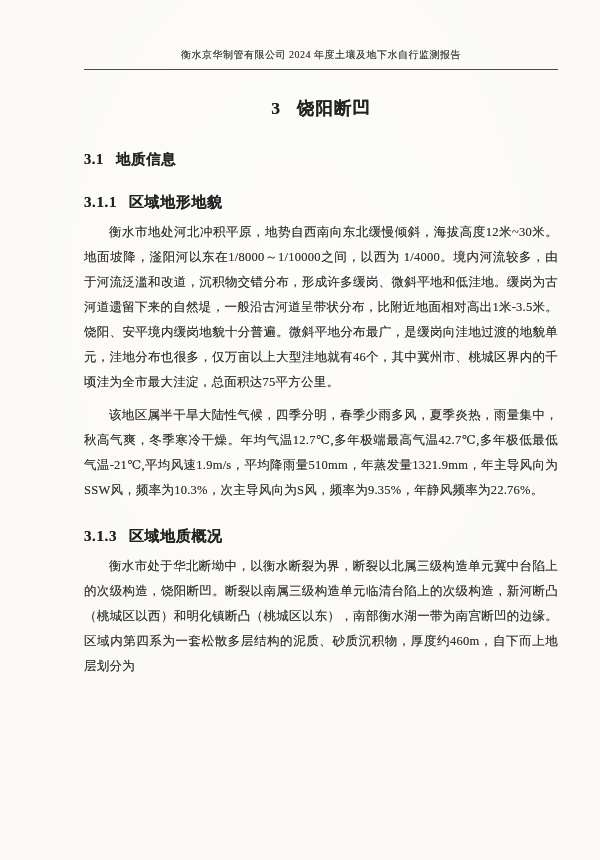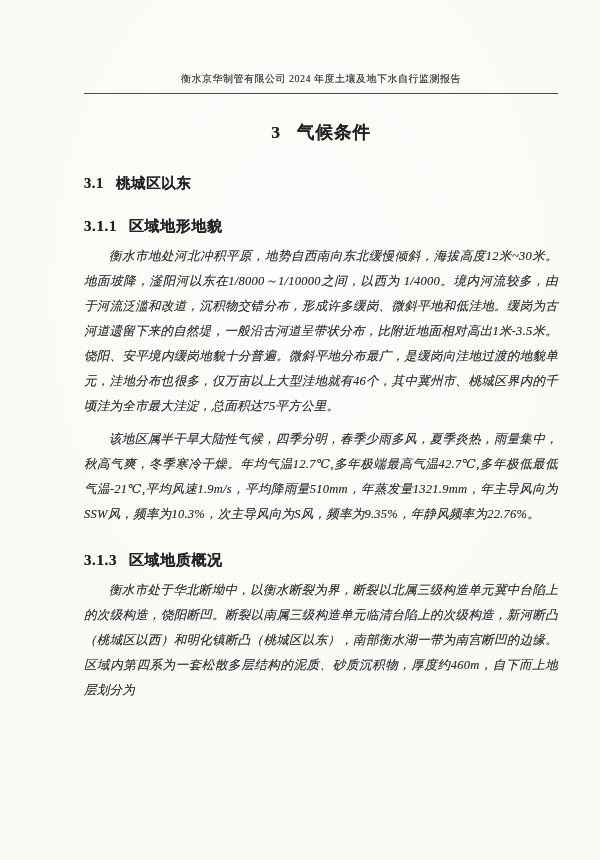--- a/index.html
+++ b/index.html
@@ -8,21 +8,21 @@
     width: 600px;
     height: 860px;
     background: #fbfaf6;
     font-family: "Liberation Serif", "DejaVu Serif", serif;
   }
   .page {
     position: relative;
     box-sizing: border-box;
     width: 600px;
     height: 727px;
-    padding: 72px 42px 0 84px;
+    padding: 48px 42px 0 84px;
     background:
       radial-gradient(ellipse at 50% 40%, rgba(255,255,255,0.6) 0%, rgba(0,0,0,0) 70%),
       #fbfaf6;
     color: #2e2e2e;
     overflow: hidden;
   }
   .running-header {
     text-align: center;
     font-size: 10px;
     letter-spacing: 0.5px;
@@ -60,46 +60,45 @@
   .sec-heading .num, .sub-heading .num { margin-right: 12px; margin-top: 31px; }
   p.body-para {
     margin: 8px 0 0 0;
     font-size: 12.5px;
     line-height: 25px;
     letter-spacing: 0.25px;
     text-align: justify;
     text-indent: 2em;
     color: #303030;
     text-shadow: 0 0 0.5px rgba(80,80,80,0.65);
-    font-style: italic;
   }
   .page-footer {
     position: absolute;
     left: 84px;
     right: 28px;
     top: 800px;
     text-align: center;
     font-size: 9px;
     color: #8895aa;
     letter-spacing: 1px;
   }
 </style>
 </head>
 <body>
 
 <div class="page">
 
   <div class="running-header">衡水京华制管有限公司 2024 年度土壤及地下水自行监测报告</div>
 
   <div class="chapter-title">
-    <span class="num">3</span><span>气候条件</span>
+    <span class="num">3</span><span>饶阳断凹</span>
   </div>
 
   <div class="sec-heading">
-    <span class="num">3.1</span><span>桃城区以东</span>
+    <span class="num">3.1</span><span>地质信息</span>
   </div>
 
   <div class="sub-heading">
     <span class="num">3.1.1</span><span>区域地形地貌</span>
   </div>
   <p class="body-para">衡水市地处河北冲积平原，地势自西南向东北缓慢倾斜，海拔高度12米~30米。地面坡降，滏阳河以东在1/8000～1/10000之间，以西为 1/4000。境内河流较多，由于河流泛滥和改道，沉积物交错分布，形成许多缓岗、微斜平地和低洼地。缓岗为古河道遗留下来的自然堤，一般沿古河道呈带状分布，比附近地面相对高出1米-3.5米。饶阳、安平境内缓岗地貌十分普遍。微斜平地分布最广，是缓岗向洼地过渡的地貌单元，洼地分布也很多，仅万亩以上大型洼地就有46个，其中冀州市、桃城区界内的千顷洼为全市最大洼淀，总面积达75平方公里。</p>
 
   <p class="body-para">该地区属半干旱大陆性气候，四季分明，春季少雨多风，夏季炎热，雨量集中，秋高气爽，冬季寒冷干燥。年均气温12.7℃,多年极端最高气温42.7℃,多年极低最低气温-21℃,平均风速1.9m/s，平均降雨量510mm，年蒸发量1321.9mm，年主导风向为SSW风，频率为10.3%，次主导风向为S风，频率为9.35%，年静风频率为22.76%。</p>
 
   <div class="sub-heading">

